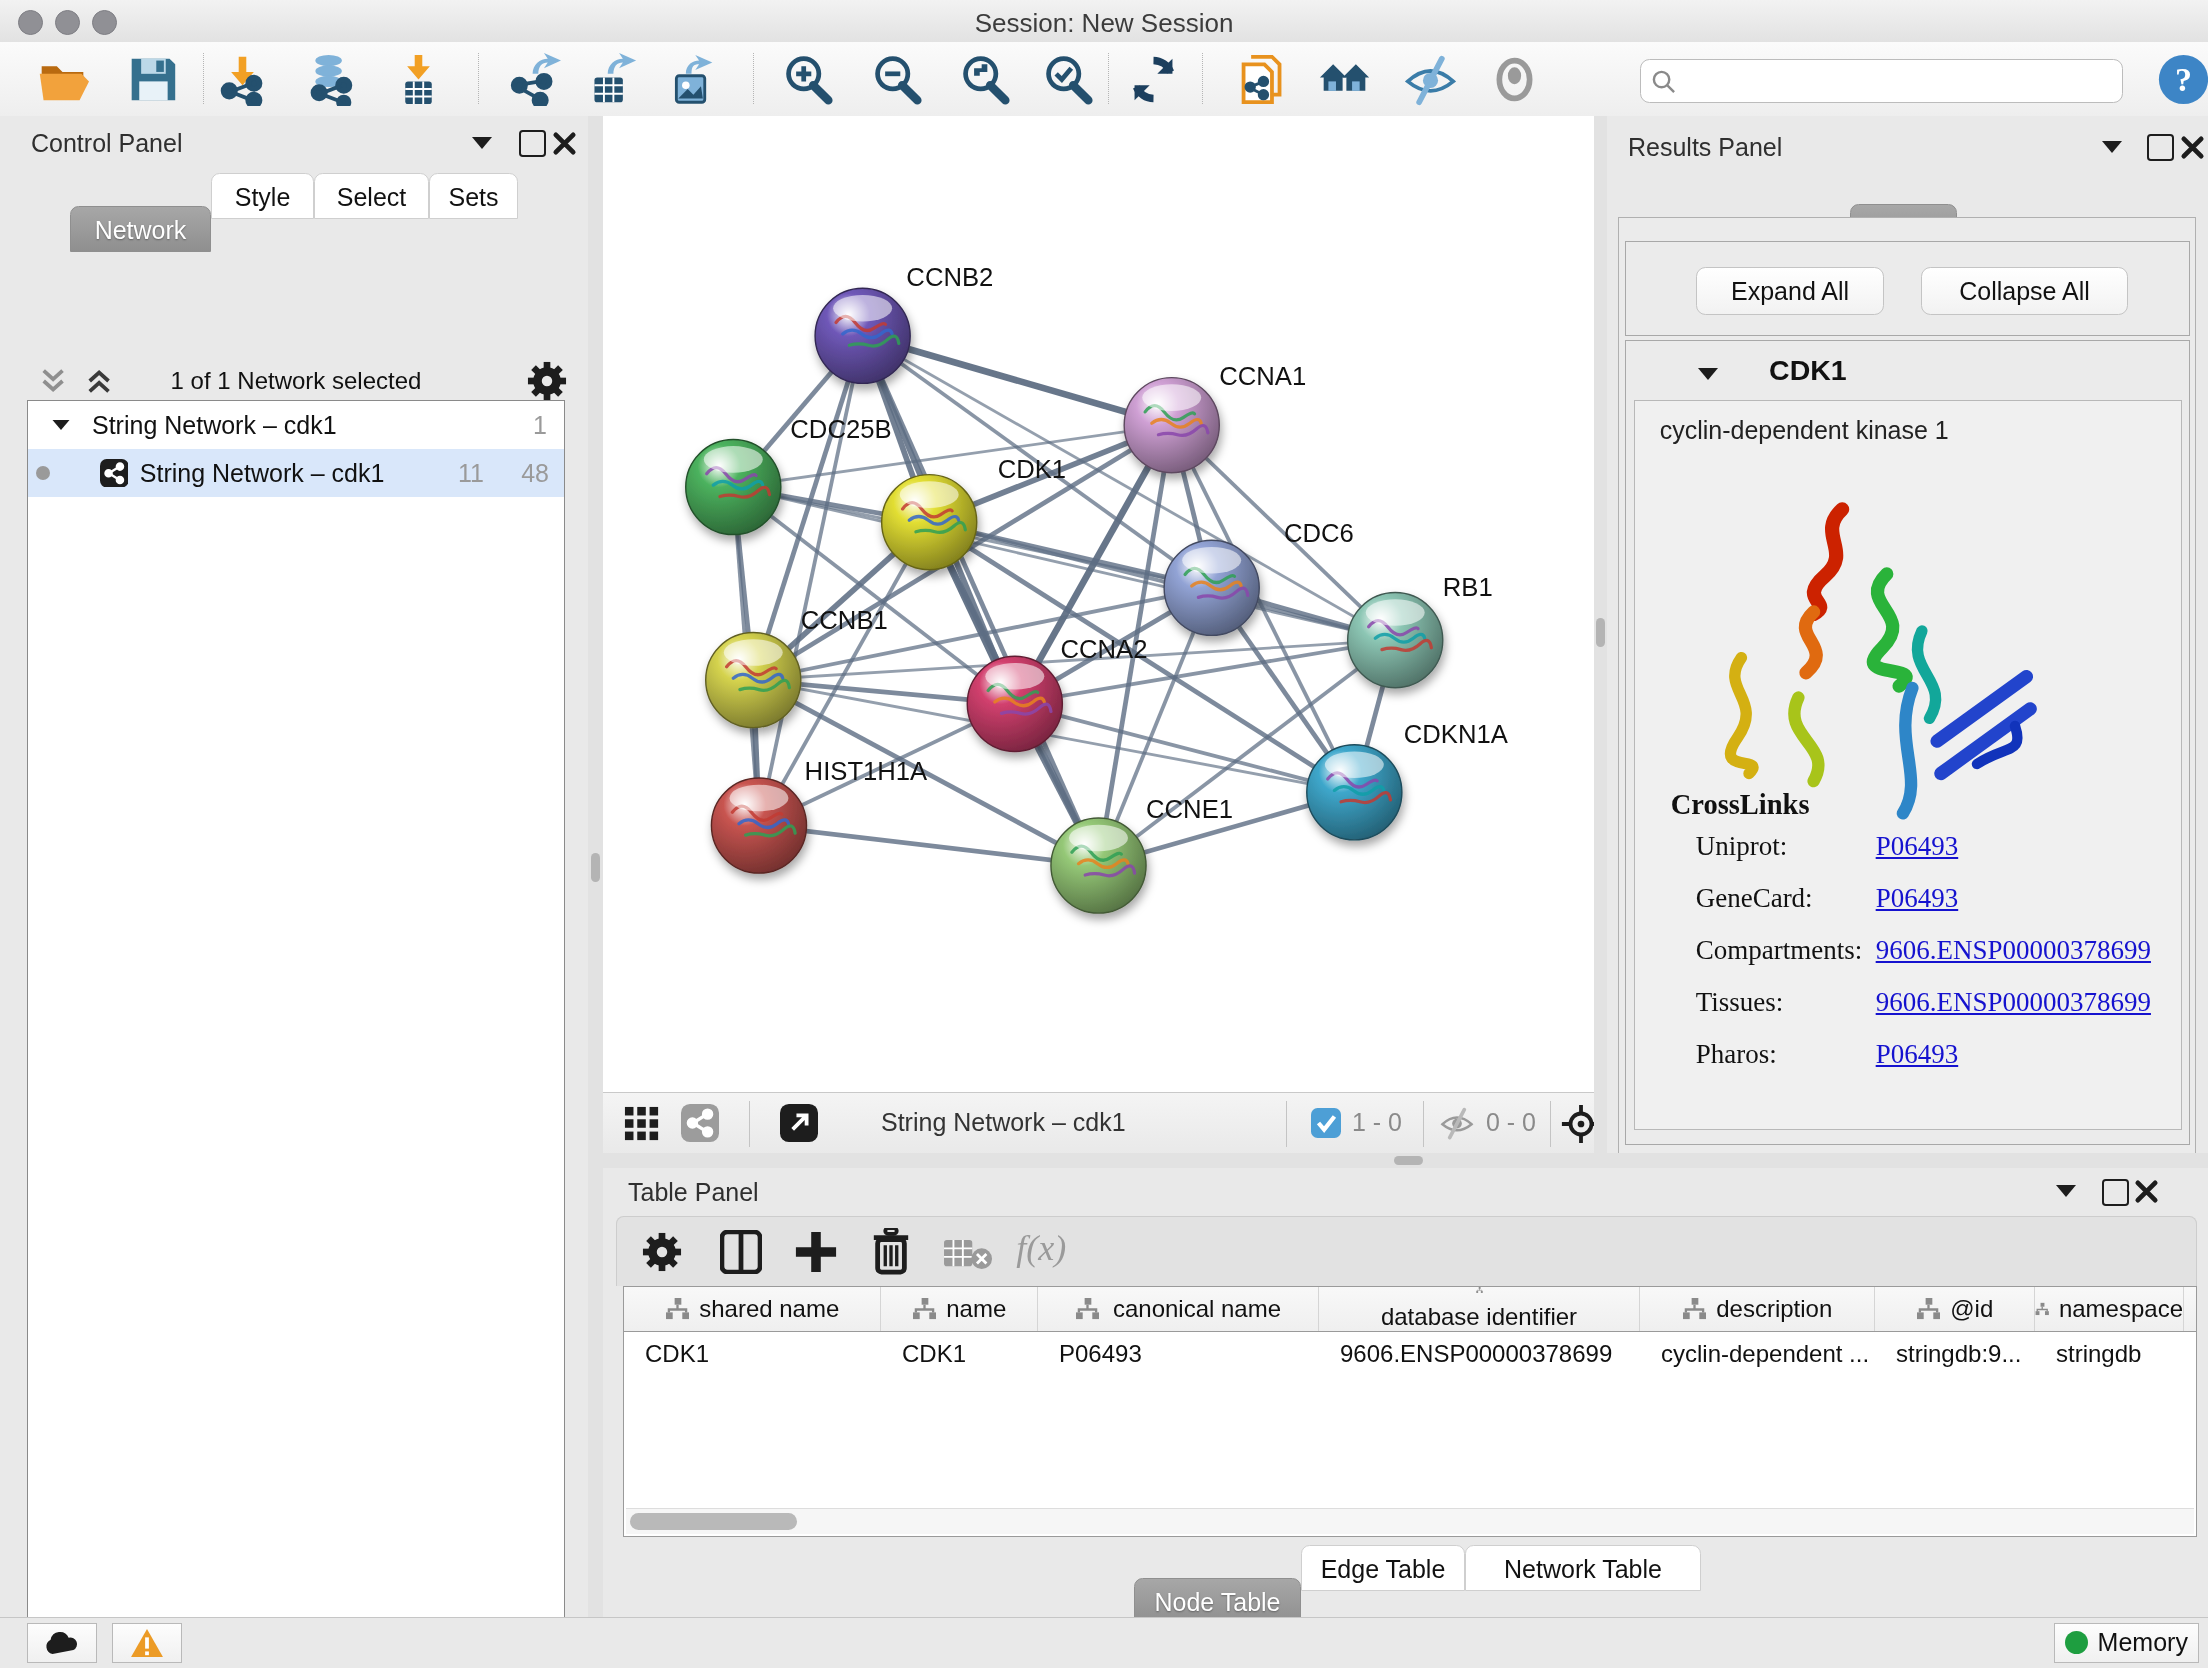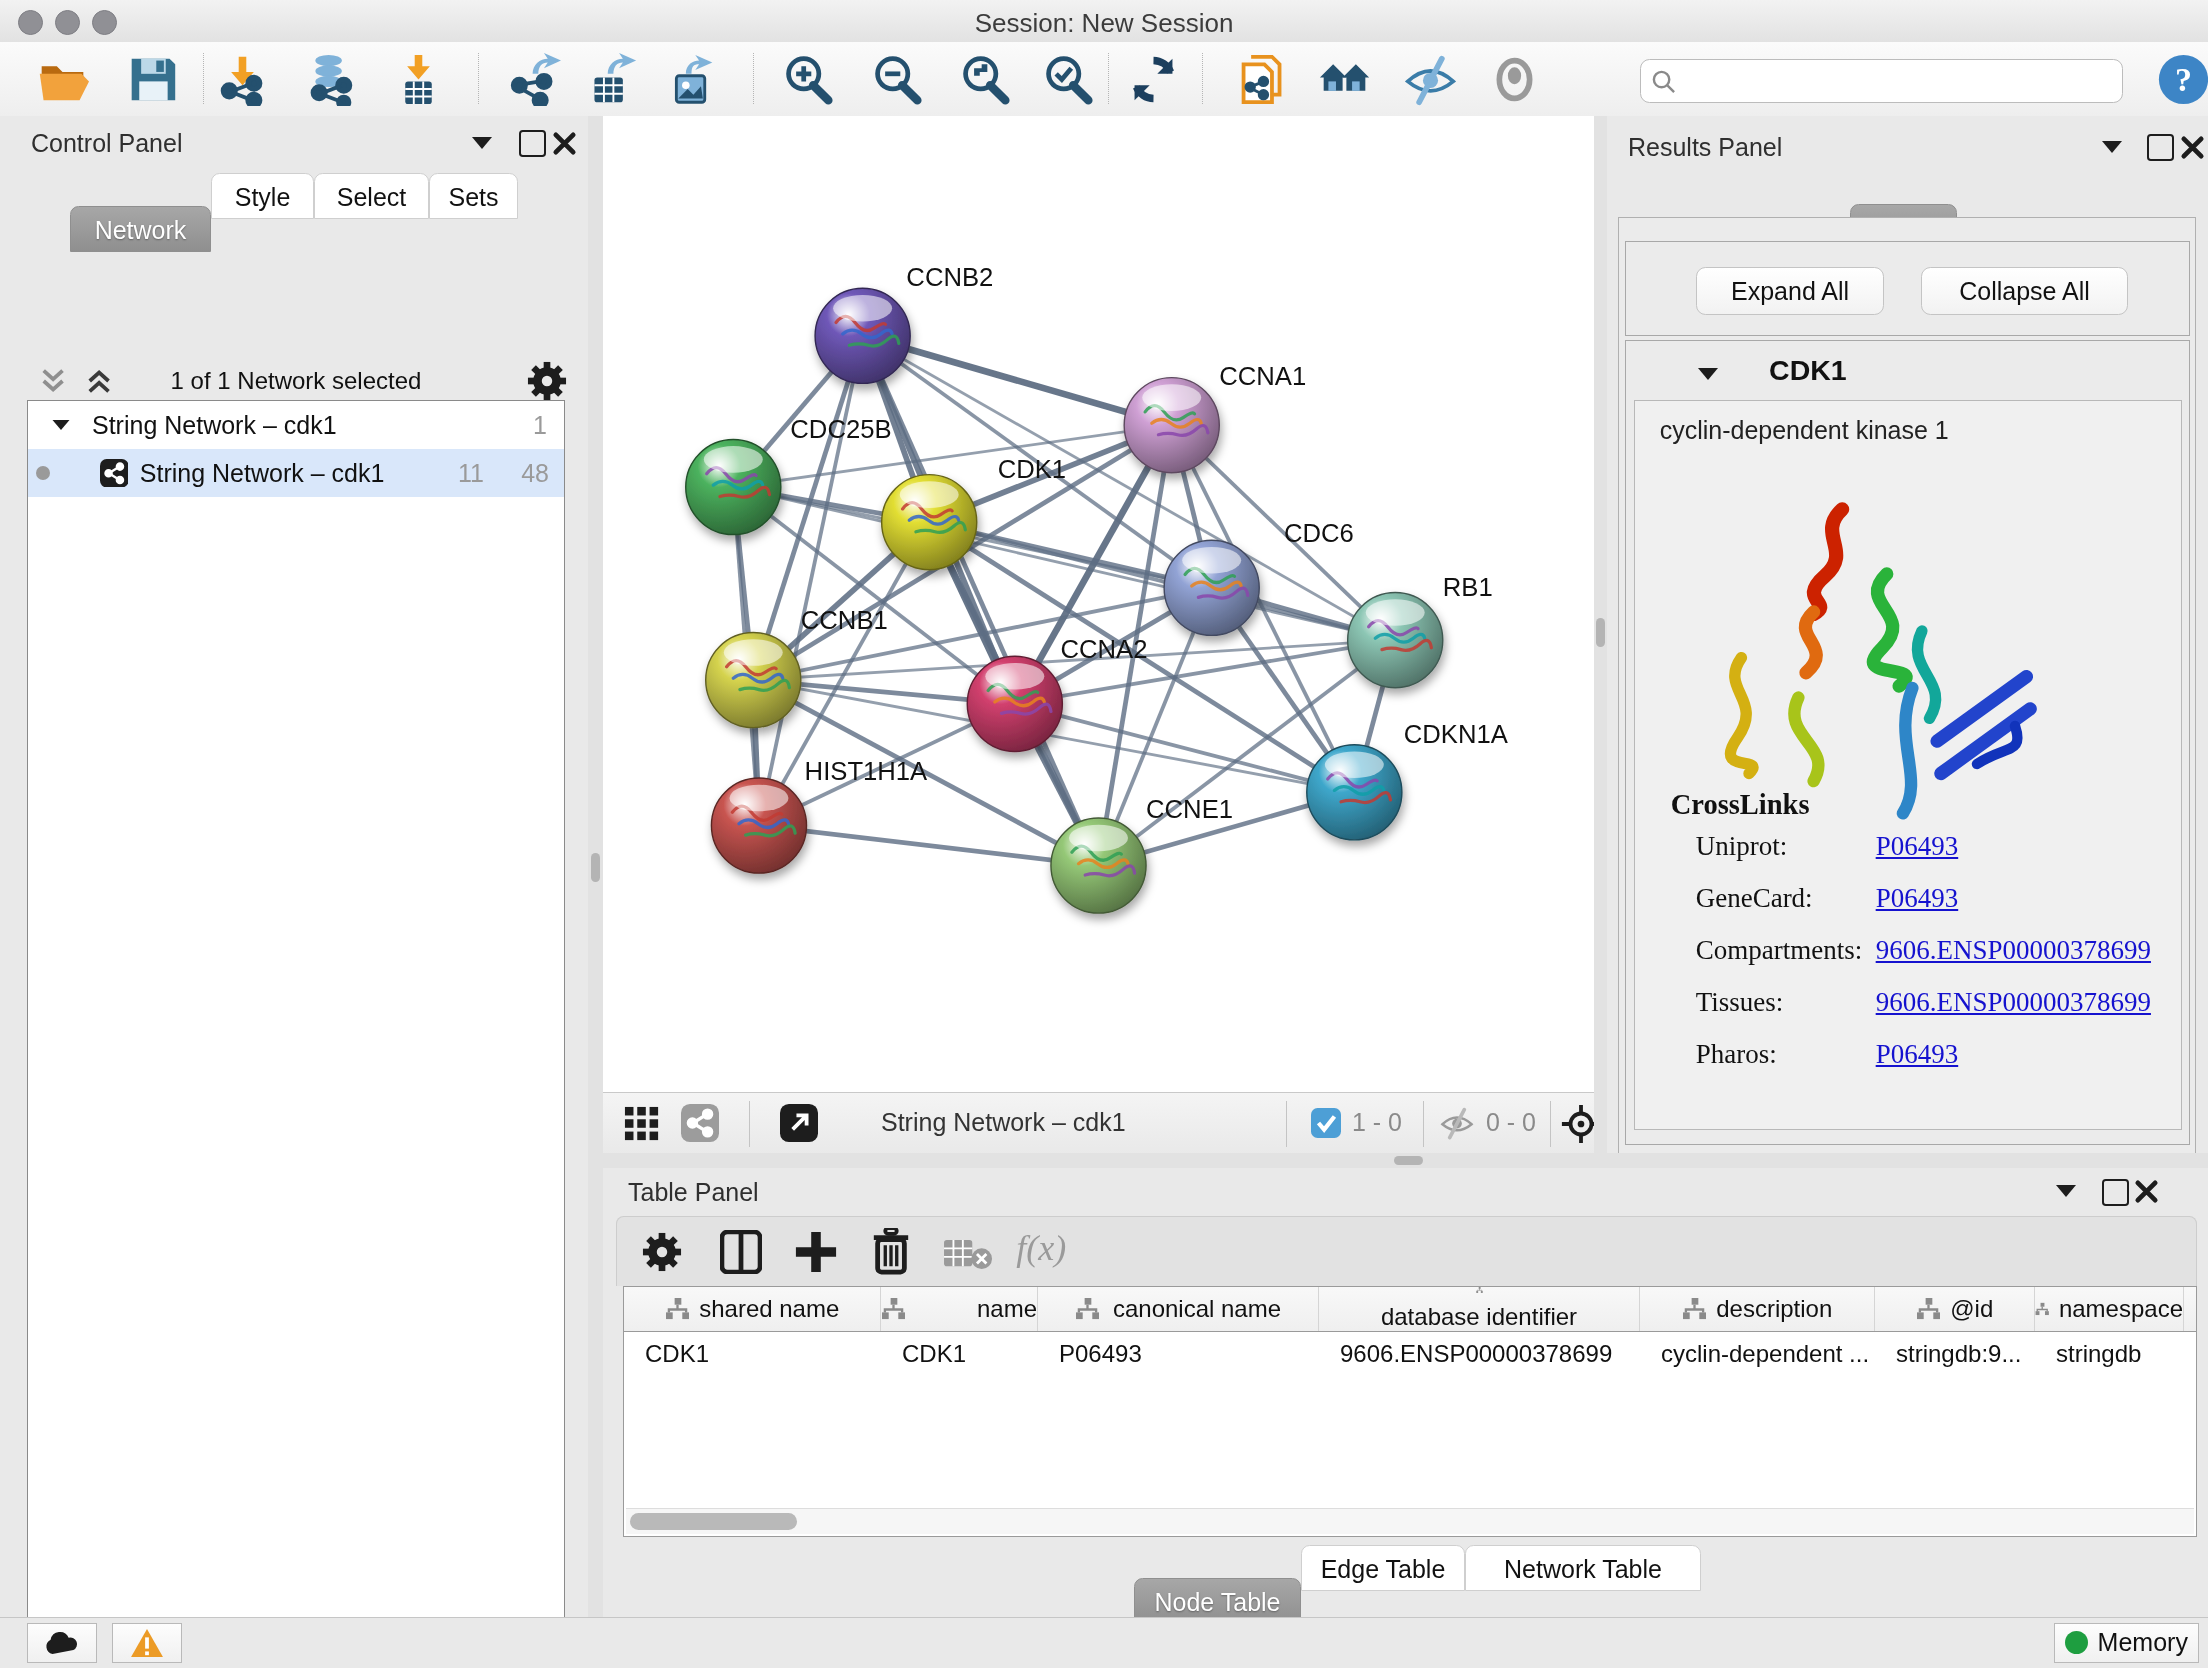--- a/index.html
+++ b/index.html
@@ -696,21 +696,21 @@
             <svg width="25" height="23" viewBox="0 0 26 24">
               <g fill="#8a8a8a">
                 <rect x="10" y="0" width="7" height="7"></rect>
                 <rect x="1" y="15" width="7" height="7"></rect>
                 <rect x="18" y="15" width="7" height="7"></rect>
               </g>
               <path d="M13 7v5M4 15v-3h18v3" stroke="#8a8a8a" stroke-width="2.4" fill="none"></path>
             </svg>
             <span>shared name</span>
           </div>
-          <div class="th" style="width: 157px; justify-content: space-between;">
+          <div class="th" style="width: 157px;">
             <svg width="25" height="23" viewBox="0 0 26 24">
               <g fill="#8a8a8a">
                 <rect x="10" y="0" width="7" height="7"></rect>
                 <rect x="1" y="15" width="7" height="7"></rect>
                 <rect x="18" y="15" width="7" height="7"></rect>
               </g>
               <path d="M13 7v5M4 15v-3h18v3" stroke="#8a8a8a" stroke-width="2.4" fill="none"></path>
             </svg>
             <span>name</span>
           </div>

